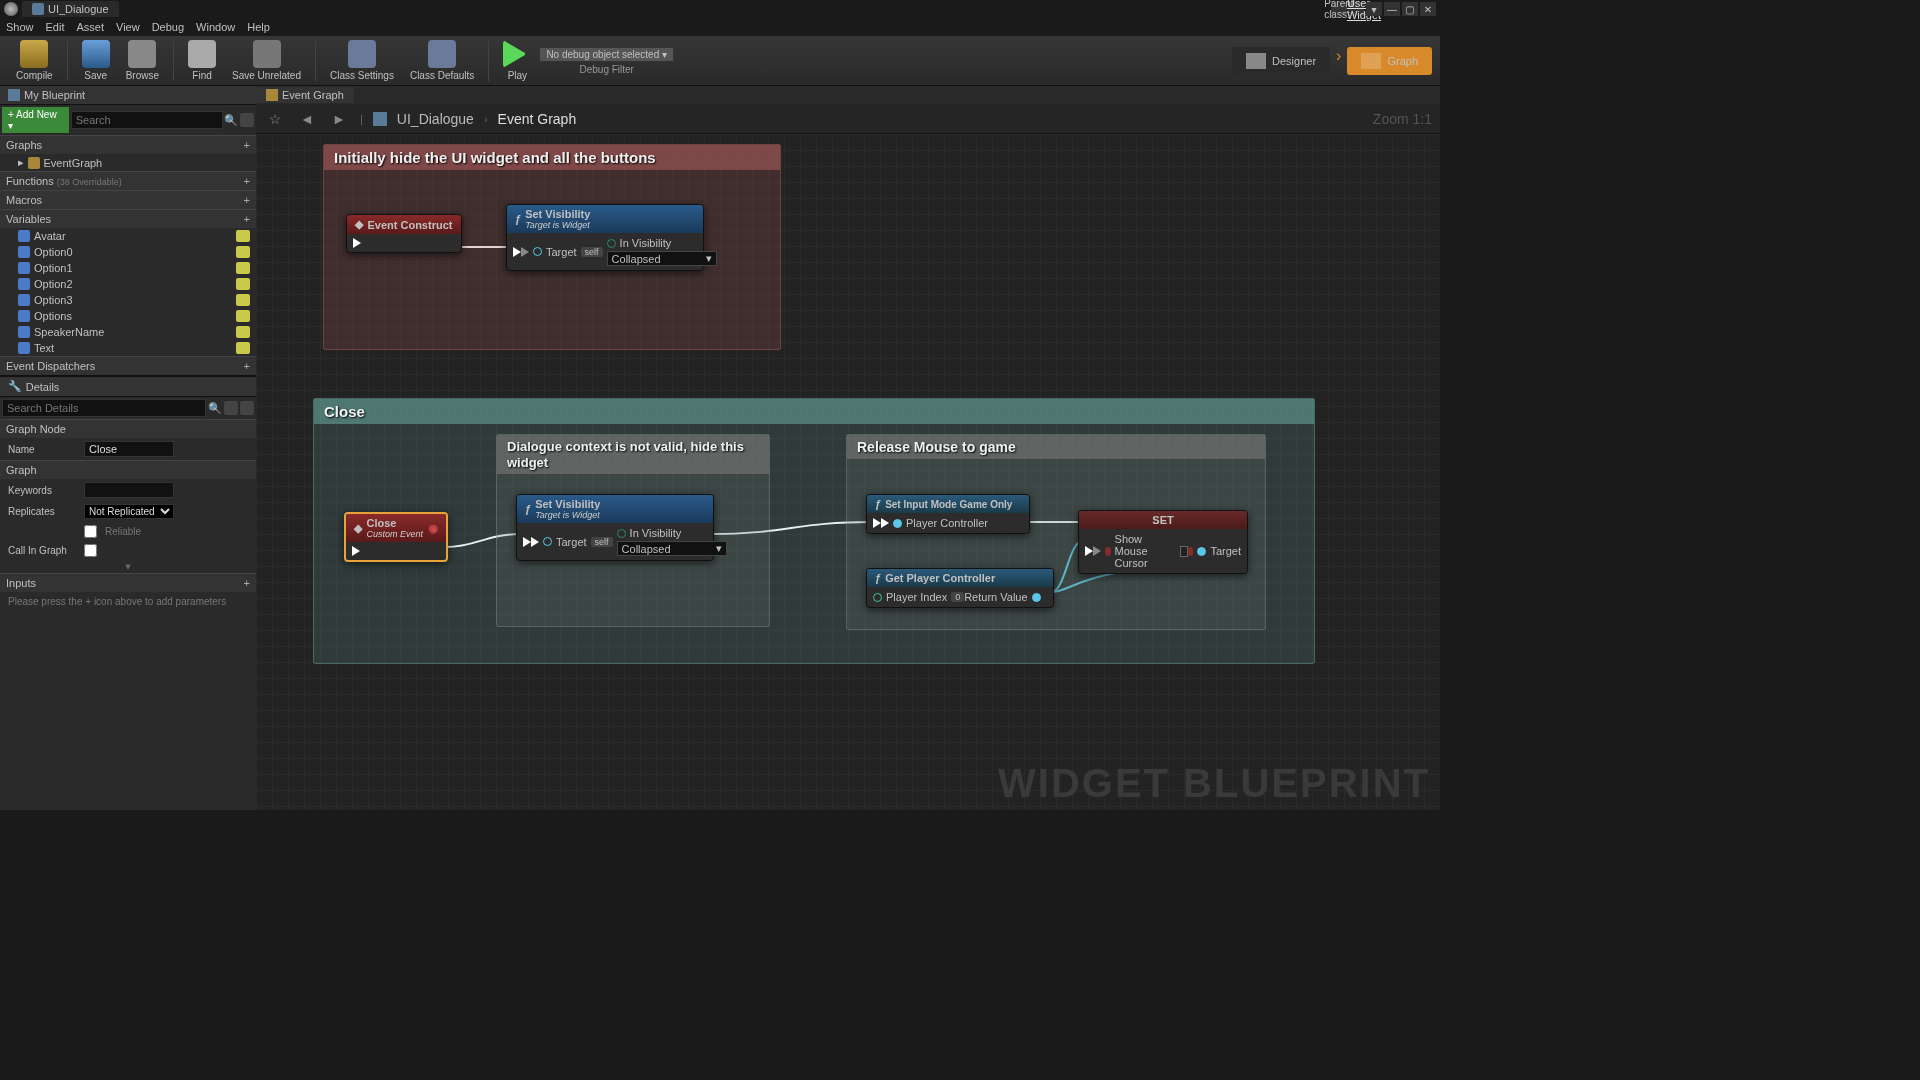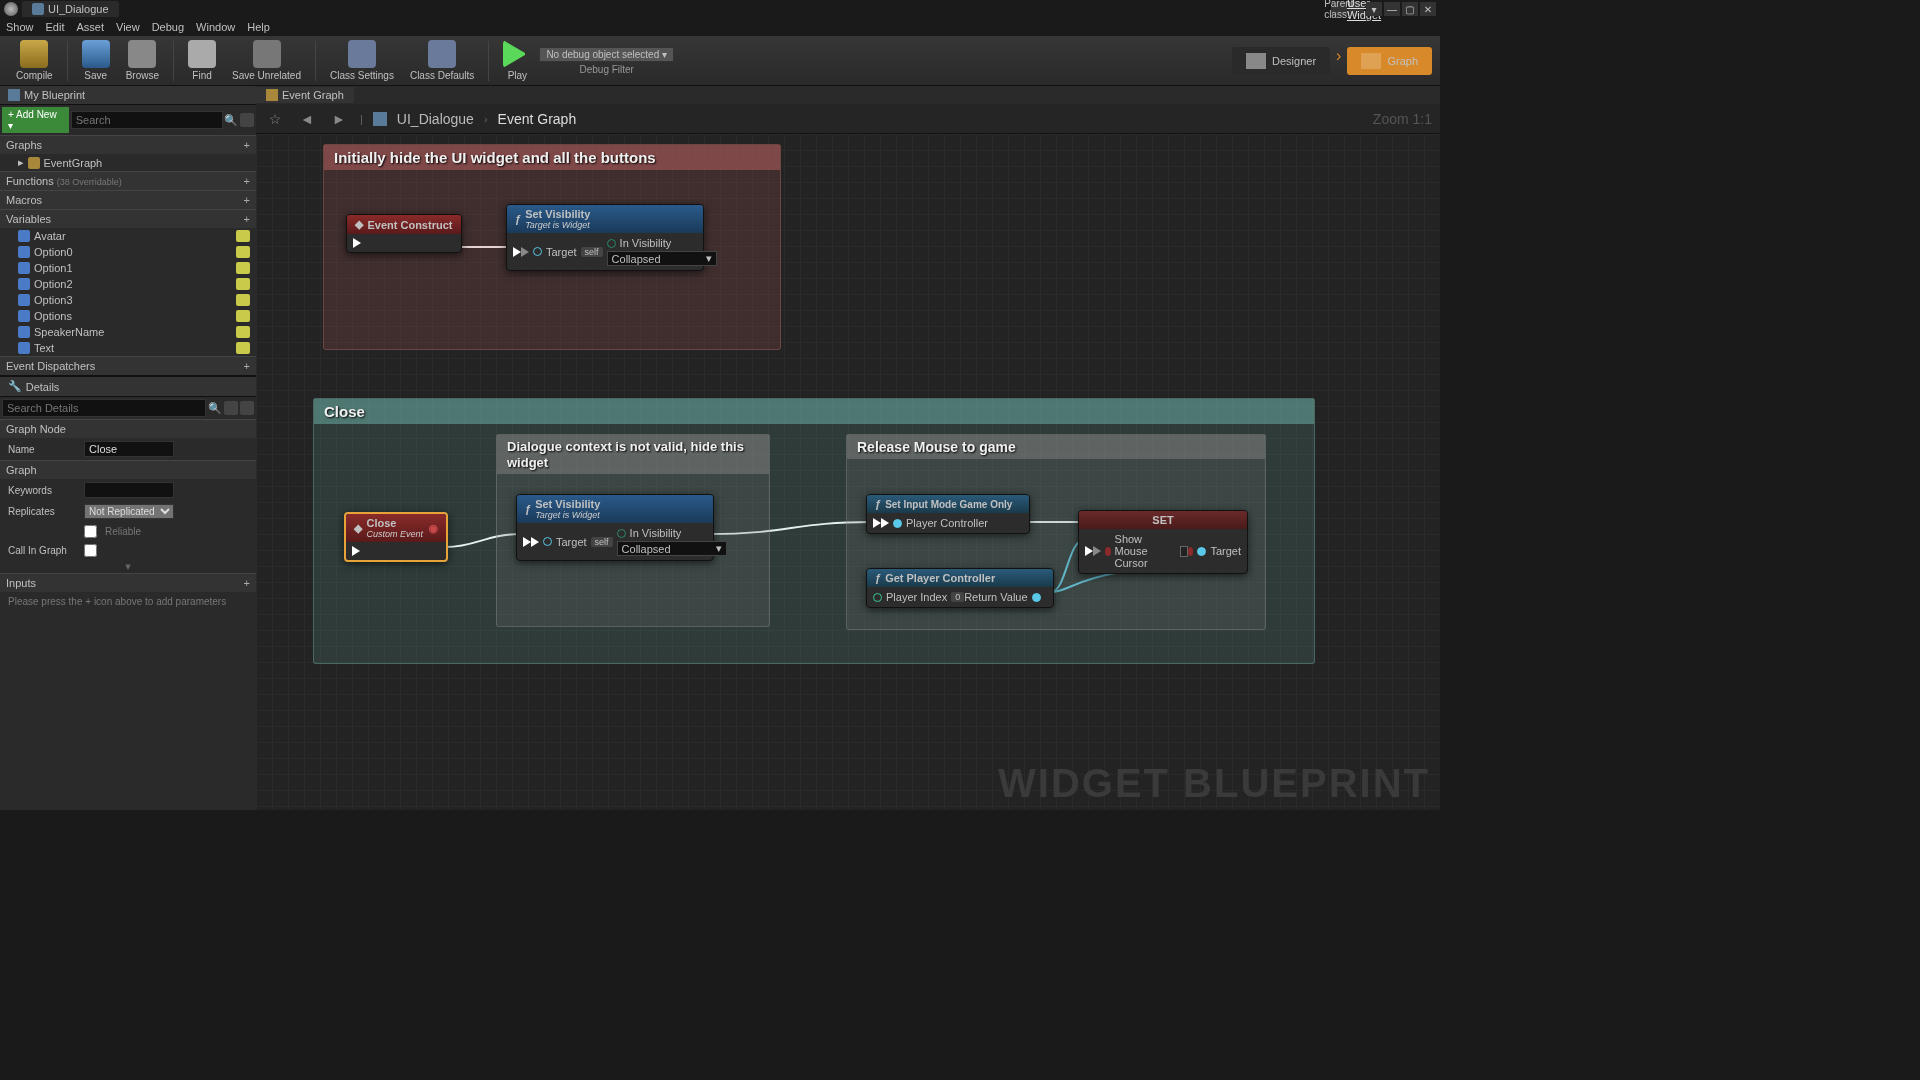--- a/index.html
+++ b/index.html
@@ -49,21 +49,21 @@
 .section-head .plus{cursor:pointer;color:#aaa;}
 .tree-item{padding:2px 6px 2px 18px;display:flex;align-items:center;gap:4px;cursor:pointer;}
 .tree-item .vico{width:12px;height:12px;border-radius:2px;}
 .vico.blue{background:#4a7ac8;}
 .vis-eye{margin-left:auto;width:14px;height:12px;background:#c9c94a;border-radius:2px;}
 .note{font-size:10px;color:#777;padding:4px 8px;}
 .details{flex:1;background:#2a2a2a;border-top:2px solid #111;display:flex;flex-direction:column;}
 .drow{display:flex;align-items:center;padding:3px 8px;gap:8px;}
 .drow .dlbl{width:68px;font-size:10px;}
 .drow input[type=text]{background:#111;border:1px solid #333;padding:1px 4px;color:#ddd;width:90px;}
-.drow select{background:#737373;border:1px solid #333;color:#ddd;font-size:10px;width:90px;}
+.drow select{background:#000000;border:1px solid #333;color:#ddd;font-size:10px;width:90px;}
 .drow input[type=checkbox]{accent-color:#555;}
 .center{flex:1;display:flex;flex-direction:column;background:#1a1a1a;position:relative;}
 .center-tabs{height:18px;background:#2a2a2a;display:flex;align-items:center;}
 .center-tabs .ctab{padding:2px 10px;background:#333;display:flex;align-items:center;gap:4px;}
 .breadcrumb{height:30px;background:#252525;border-bottom:1px solid #111;display:flex;align-items:center;padding:0 8px;gap:10px;}
 .breadcrumb .nav-btn{width:22px;height:22px;display:flex;align-items:center;justify-content:center;color:#888;cursor:pointer;font-size:14px;}
 .breadcrumb .bc-item{font-size:14px;color:#bbb;}
 .breadcrumb .bc-sep{color:#666;}
 .breadcrumb .bc-last{color:#ddd;}
 .zoom{margin-left:auto;color:#555;font-size:14px;}

